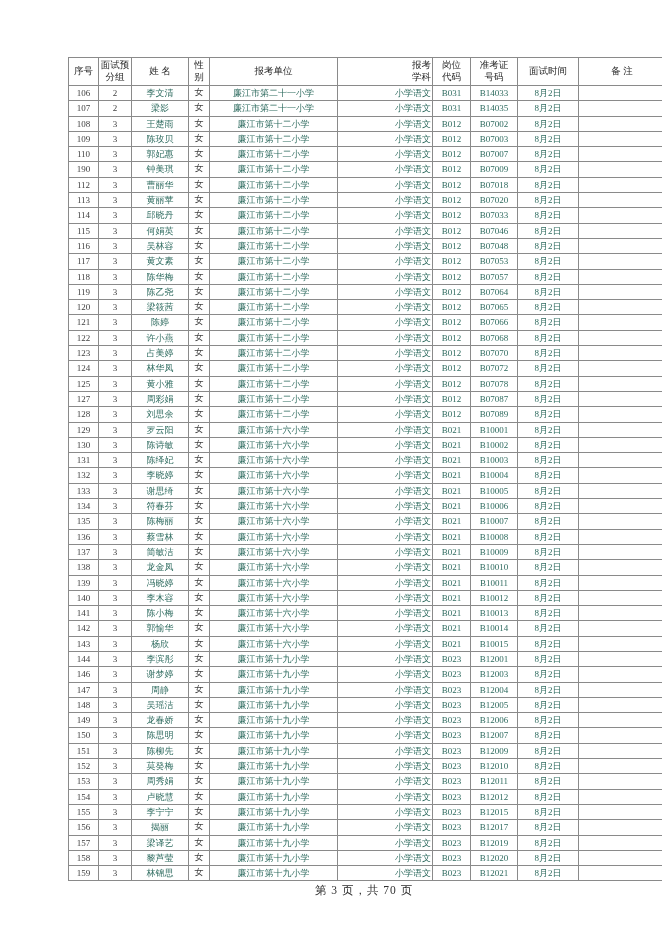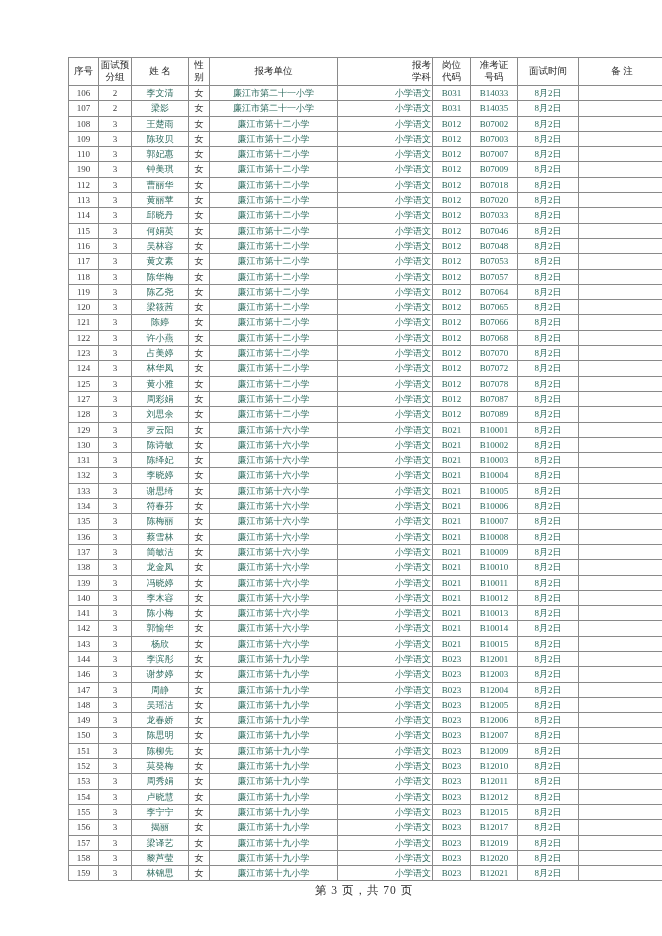--- a/index.html
+++ b/index.html
@@ -51,21 +51,21 @@
     line-height: 14.3px;
     white-space: nowrap;
     color: var(--accent-text);
   }
   tbody td.col0, tbody td.col1, tbody td.col3 {
     color: var(--plain-text);
   }
   .col0 { width: 30px; }
   .col1 { width: 33px; }
   .col2 { width: 57px; }
-  .col3 { width: 21px; }
+  .col3 { width: 21px; font-family: Liberation Mono, monospace; }
   .col4 { width: 128px; }
   .col5 { width: 95px; text-align: right; }
   .col6 { width: 38px; }
   .col7 { width: 47px; }
   .col8 { width: 61px; text-align: center; }
   .col9 { width: 87px; }
   .footer {
     margin-top: 2px;
     width: 662px;
     text-align: center;

